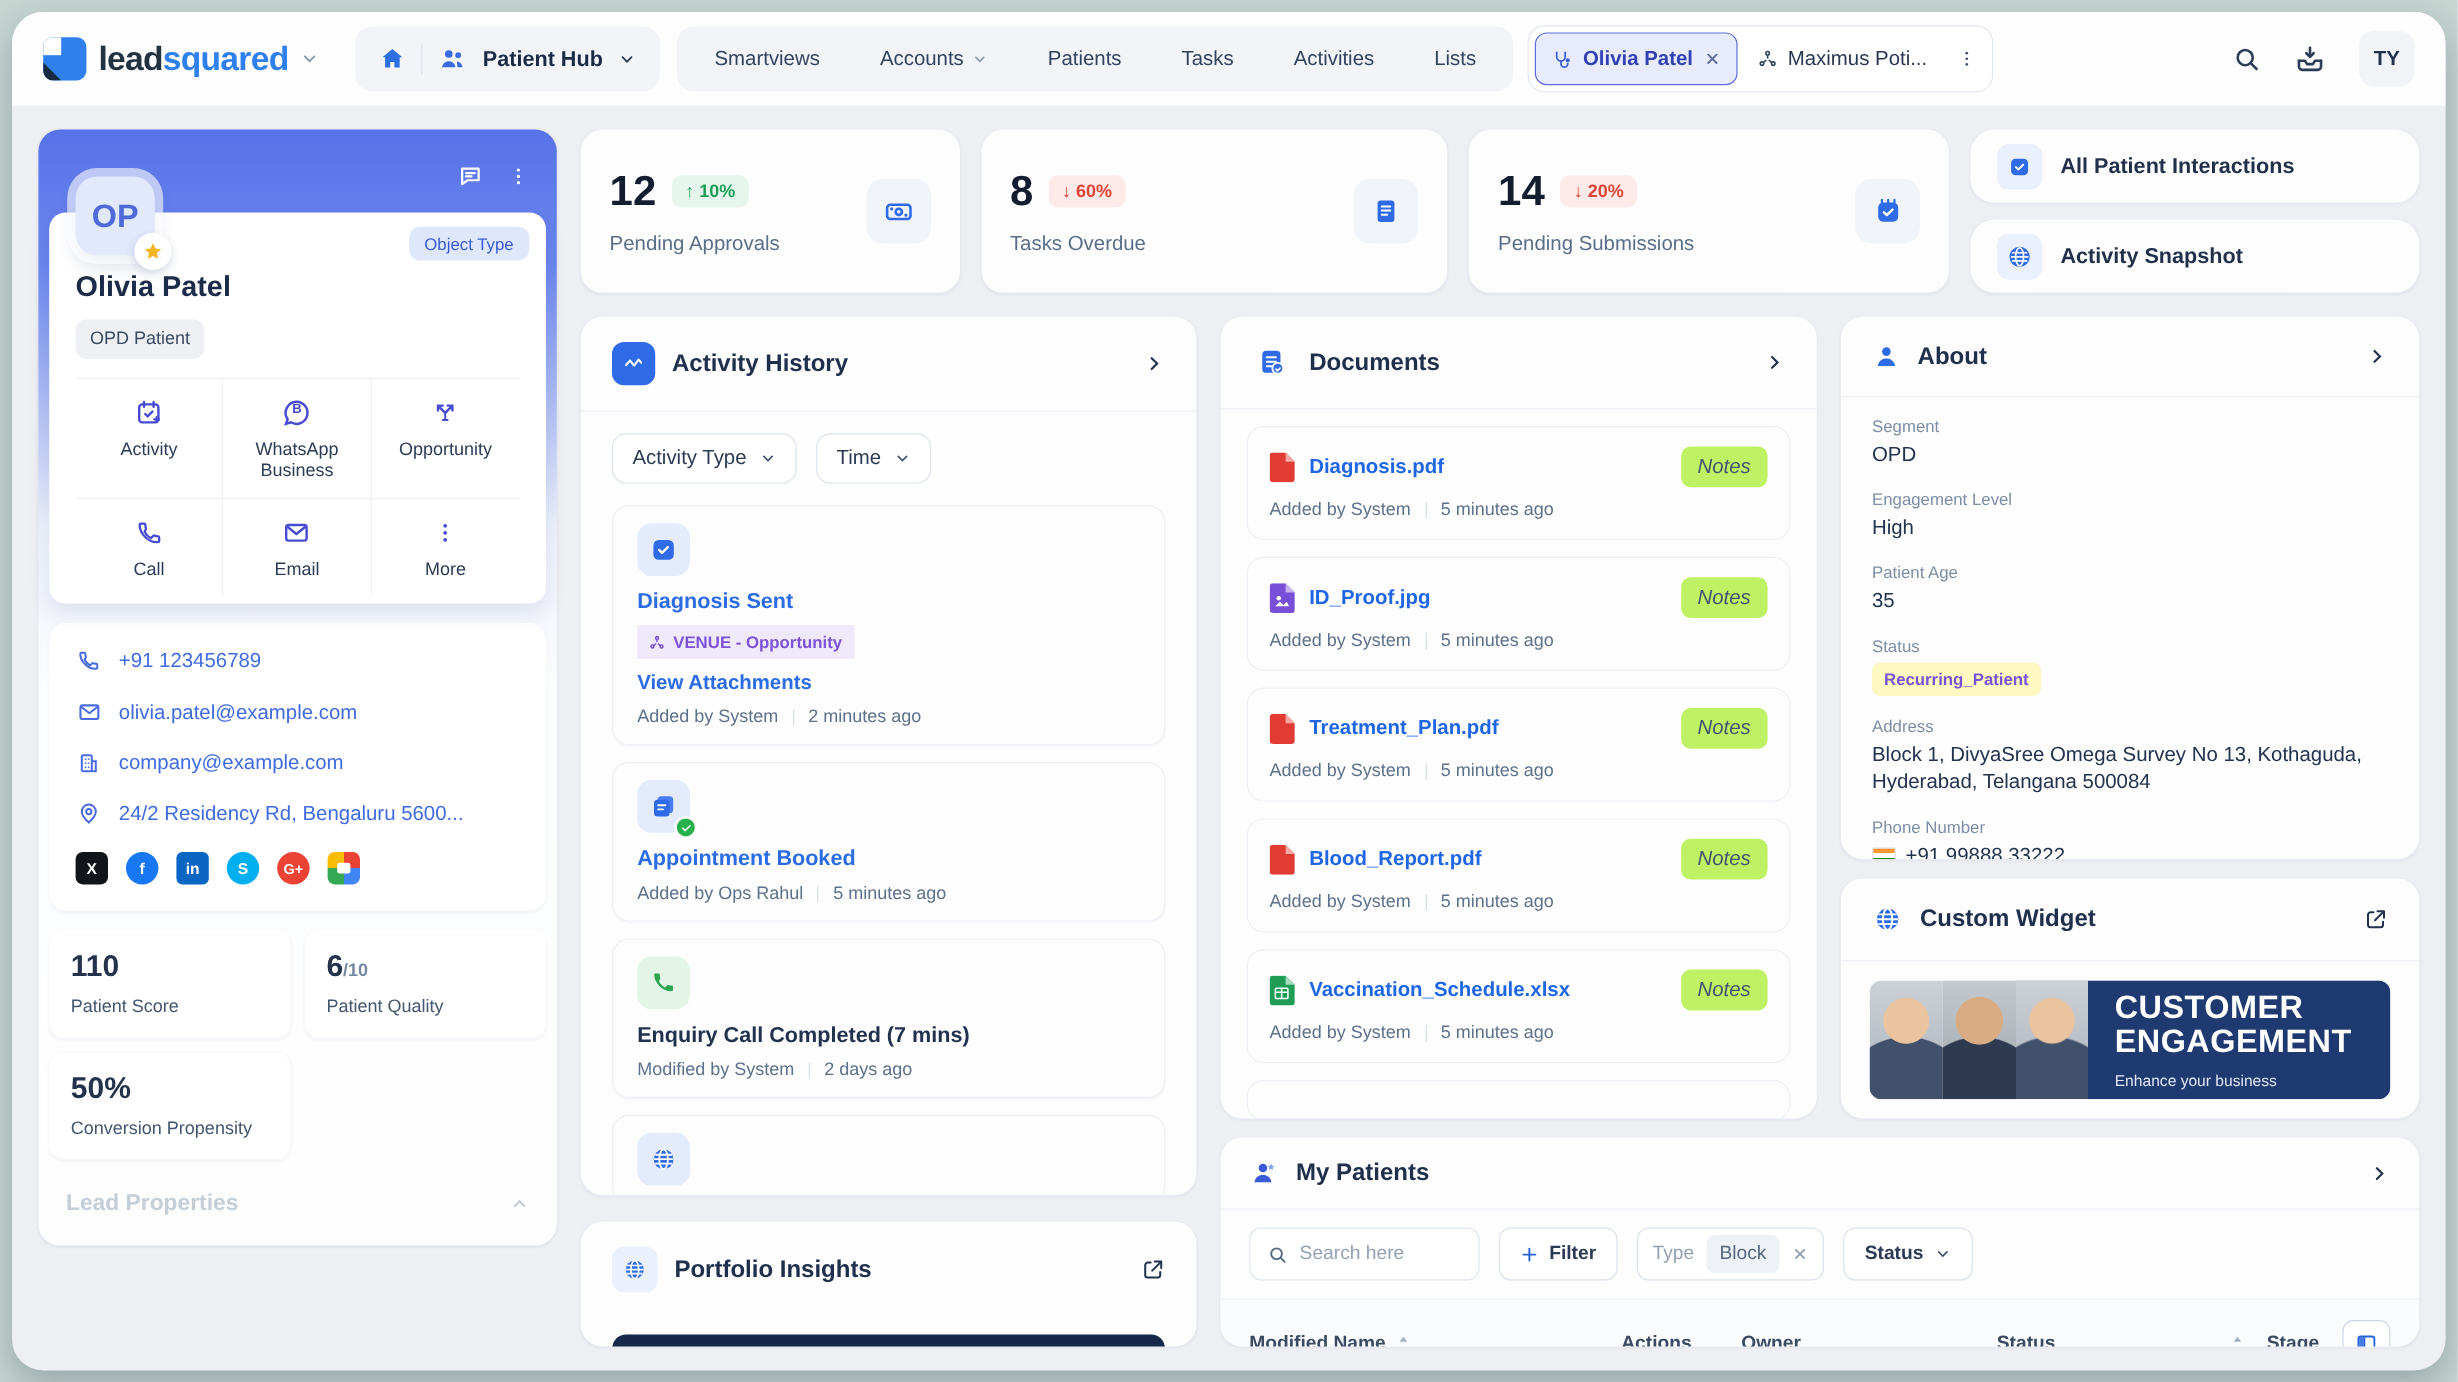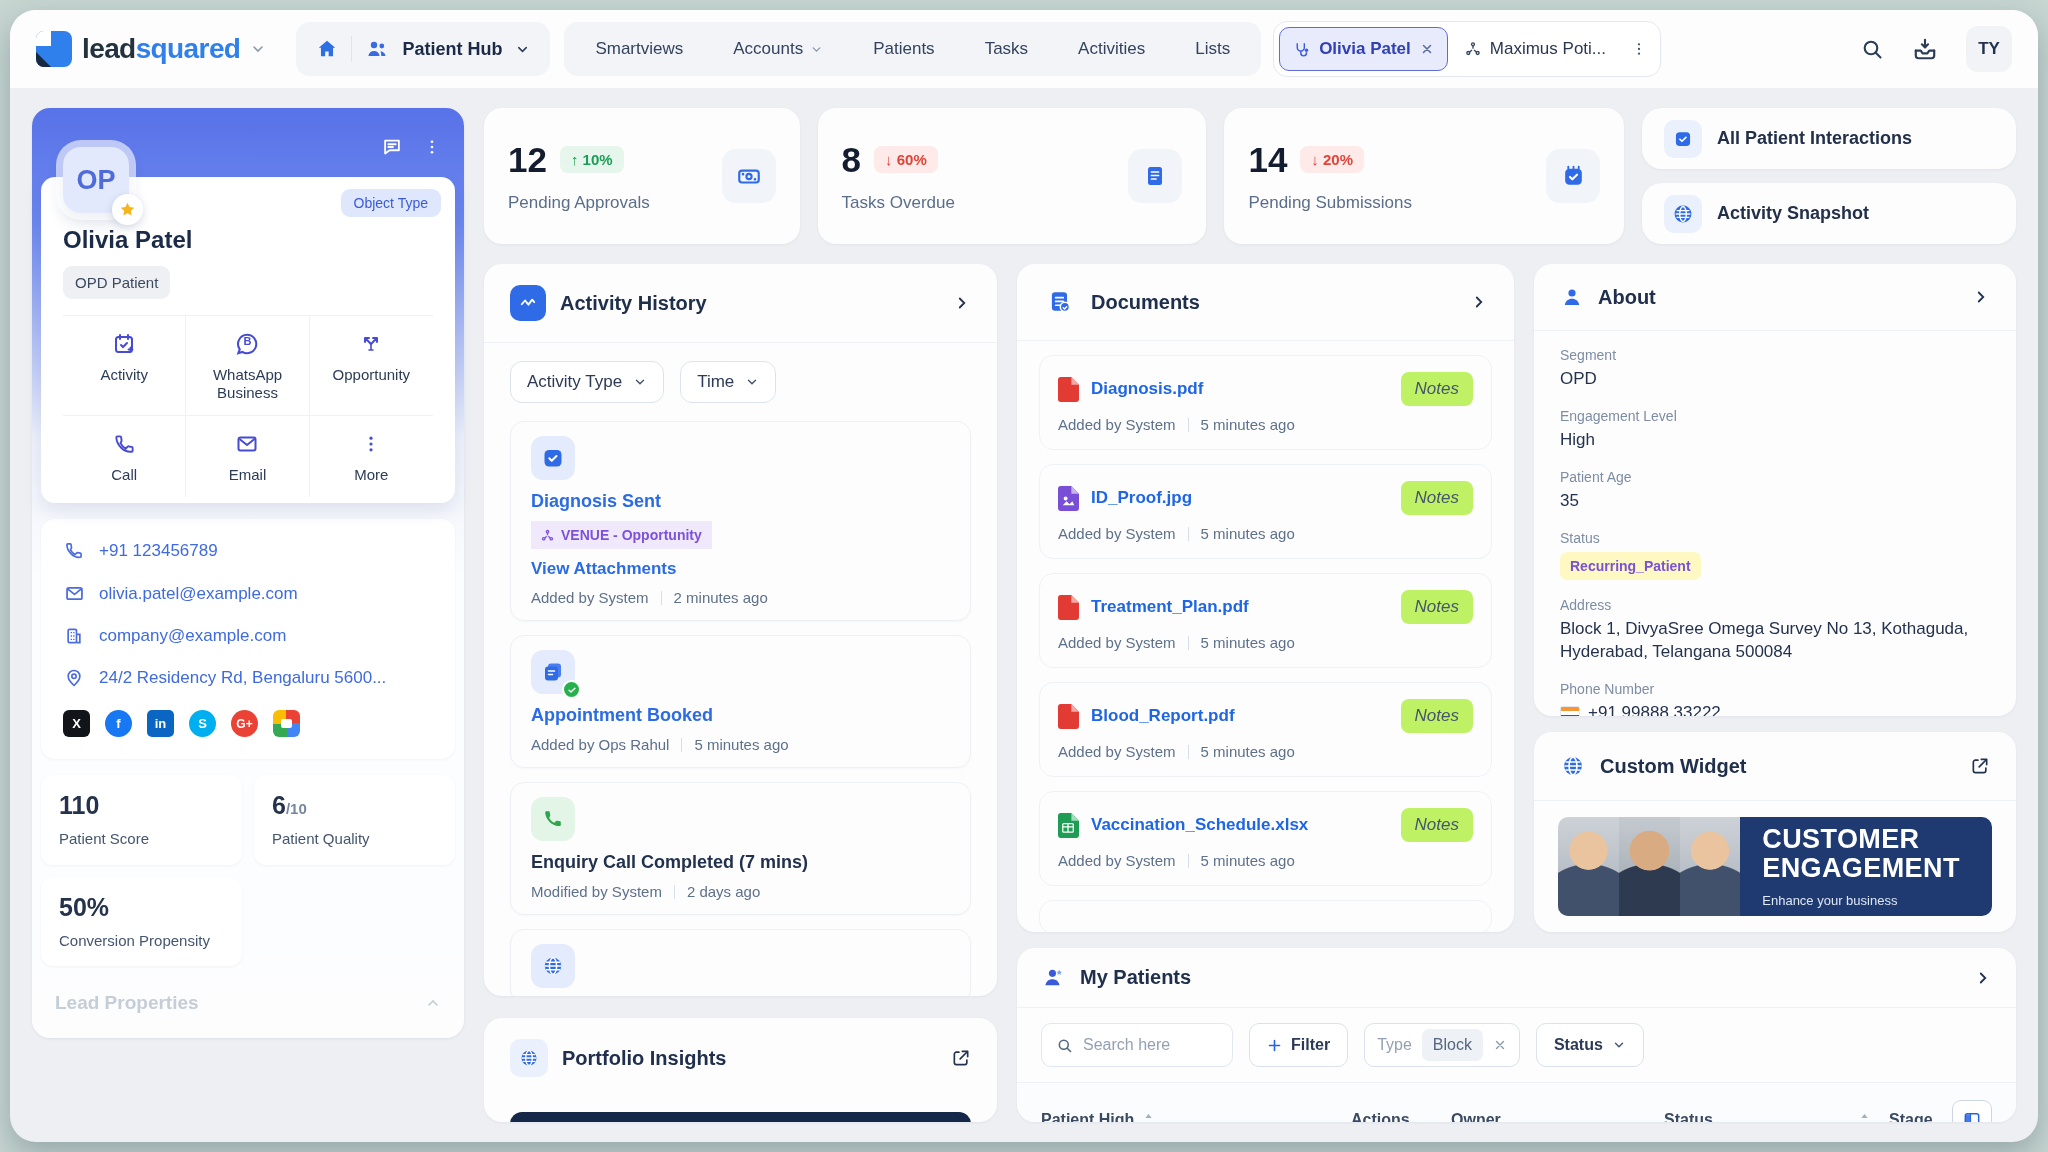--- a/index.html
+++ b/index.html
@@ -931,21 +931,21 @@
                 <span class="chev" style="color:#44546e">
                   <svg class="svg" width="14" height="14" viewBox="0 0 24 24" fill="none" stroke="currentColor" stroke-width="2.4" stroke-linecap="round">
                       <path d="M6 9l6 6 6-6"></path>
                     </svg>
                 </span>
               </div>
             </div>
 
             <div class="mp-thead">
               <div class="th c0">
-                <span>Patient High</span>
+                <span>Modified Name</span>
                 <span style="color:#9fb0c2">
                   <svg class="svg" width="13" height="15" viewBox="0 0 14 16" fill="currentColor">
                       <path d="M7 1l3.4 4.4H3.6z"></path>
                       <path d="M7 15l-3.4-4.4h6.8z"></path>
                     </svg>
                 </span>
               </div>
               <div class="th c1">
                   <span>Actions</span>
                 </div>

